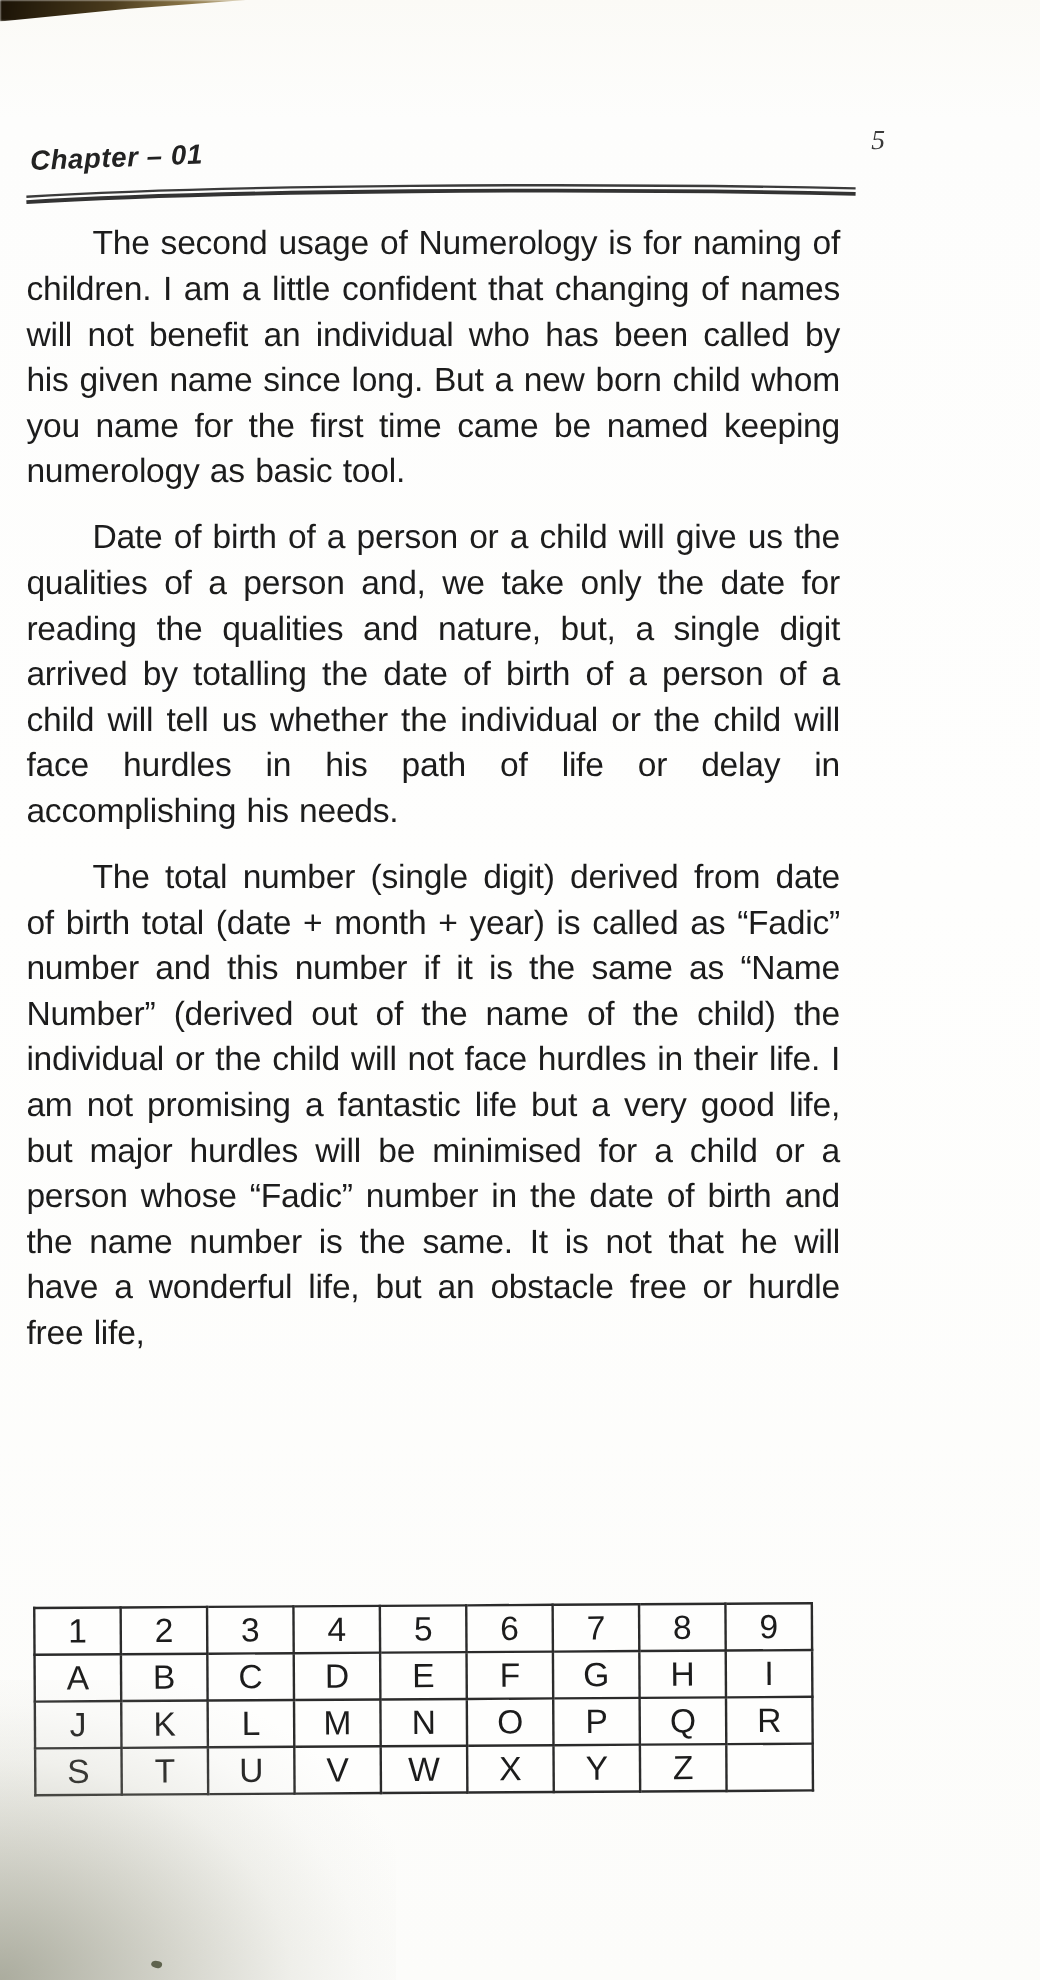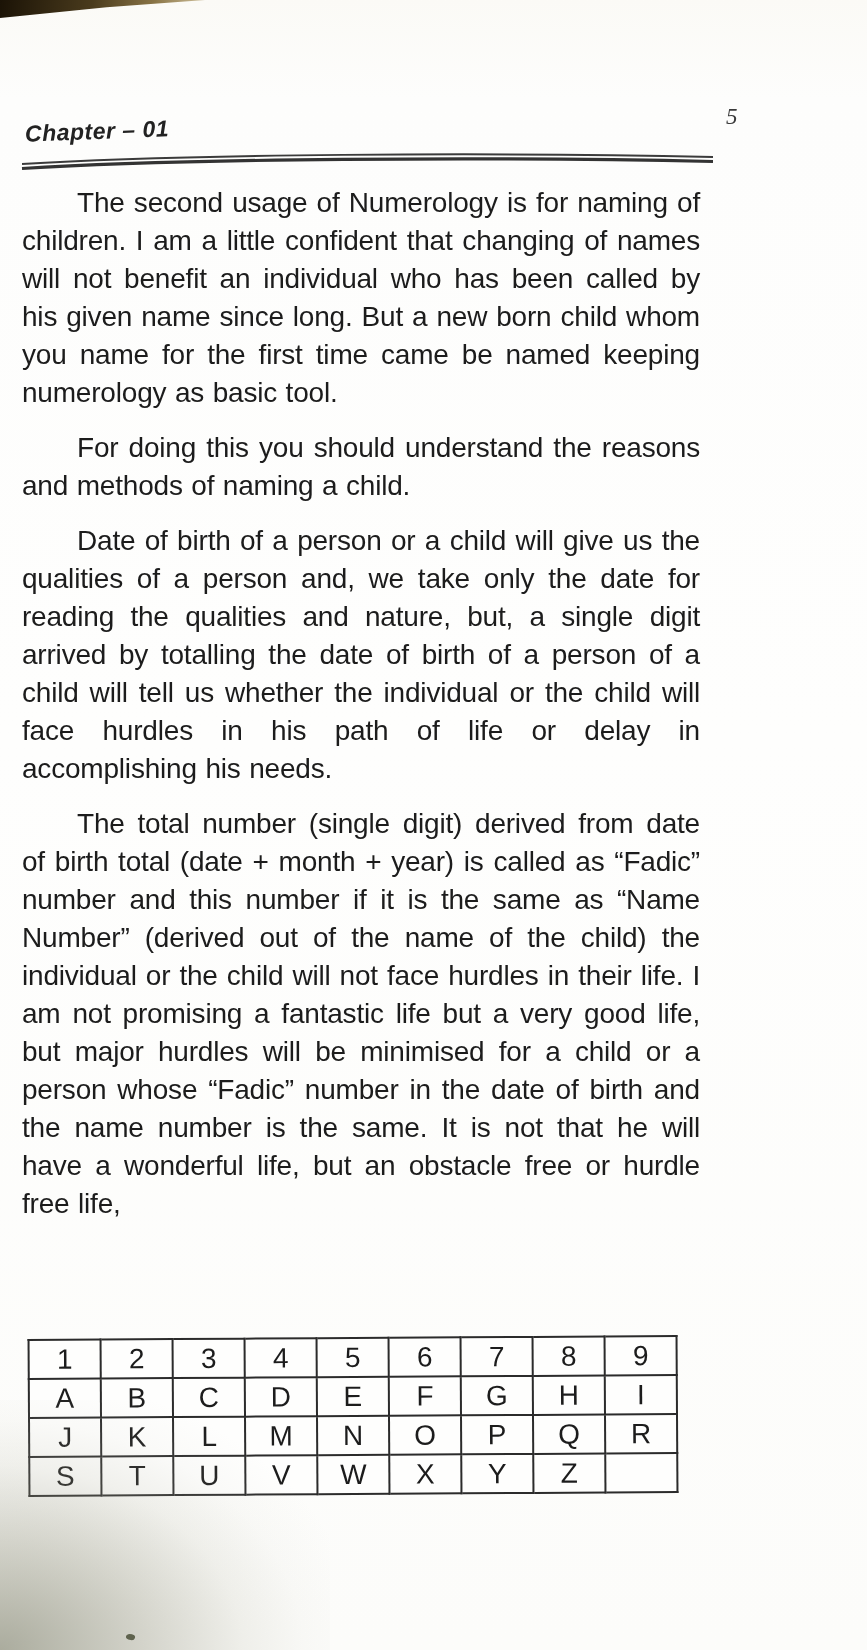--- a/index.html
+++ b/index.html
@@ -96,21 +96,20 @@
   <span class="chapter">Chapter – 01</span>
   <span class="pagenum">5</span>
 
   <svg class="rule" width="695" height="28" viewBox="0 0 695 28">
     <path d="M2,18 C160,8 470,6 693,11" stroke="#3b3b3b" stroke-width="2" fill="none"></path>
     <path d="M2,22.5 C160,12.5 470,10.5 693,15.5" stroke="#333333" stroke-width="3.2" fill="none"></path>
   </svg>
 
   <div class="body">
     <p>The second usage of Numerology is for naming of children. I am a little confident that changing of names will not benefit an individual who has been called by his given name since long. But a new born child whom you name for the first time came be named keeping numerology as basic tool.</p>
-    <p>For doing this you should understand the reasons and methods of naming a child.</p>
     <p>Date of birth of a person or a child will give us the qualities of a person and, we take only the date for reading the qualities and nature, but, a single digit arrived by totalling the date of birth of a person of a child will tell us whether the individual or the child will face hurdles in his path of life or delay in accomplishing his needs.</p>
     <p>The total number (single digit) derived from date of birth total (date + month + year) is called as “Fadic” number and this number if it is the same as “Name Number” (derived out of the name of the child) the individual or the child will not face hurdles in their life. I am not promising a fantastic life but a very good life, but major hurdles will be minimised for a child or a person whose “Fadic” number in the date of birth and the name number is the same. It is not that he will have a wonderful life, but an obstacle free or hurdle free life,</p>
   </div>
 
   <table class="alpha-table">
     <tbody>
       <tr>
         <td>1</td>
         <td>2</td>
         <td>3</td>

